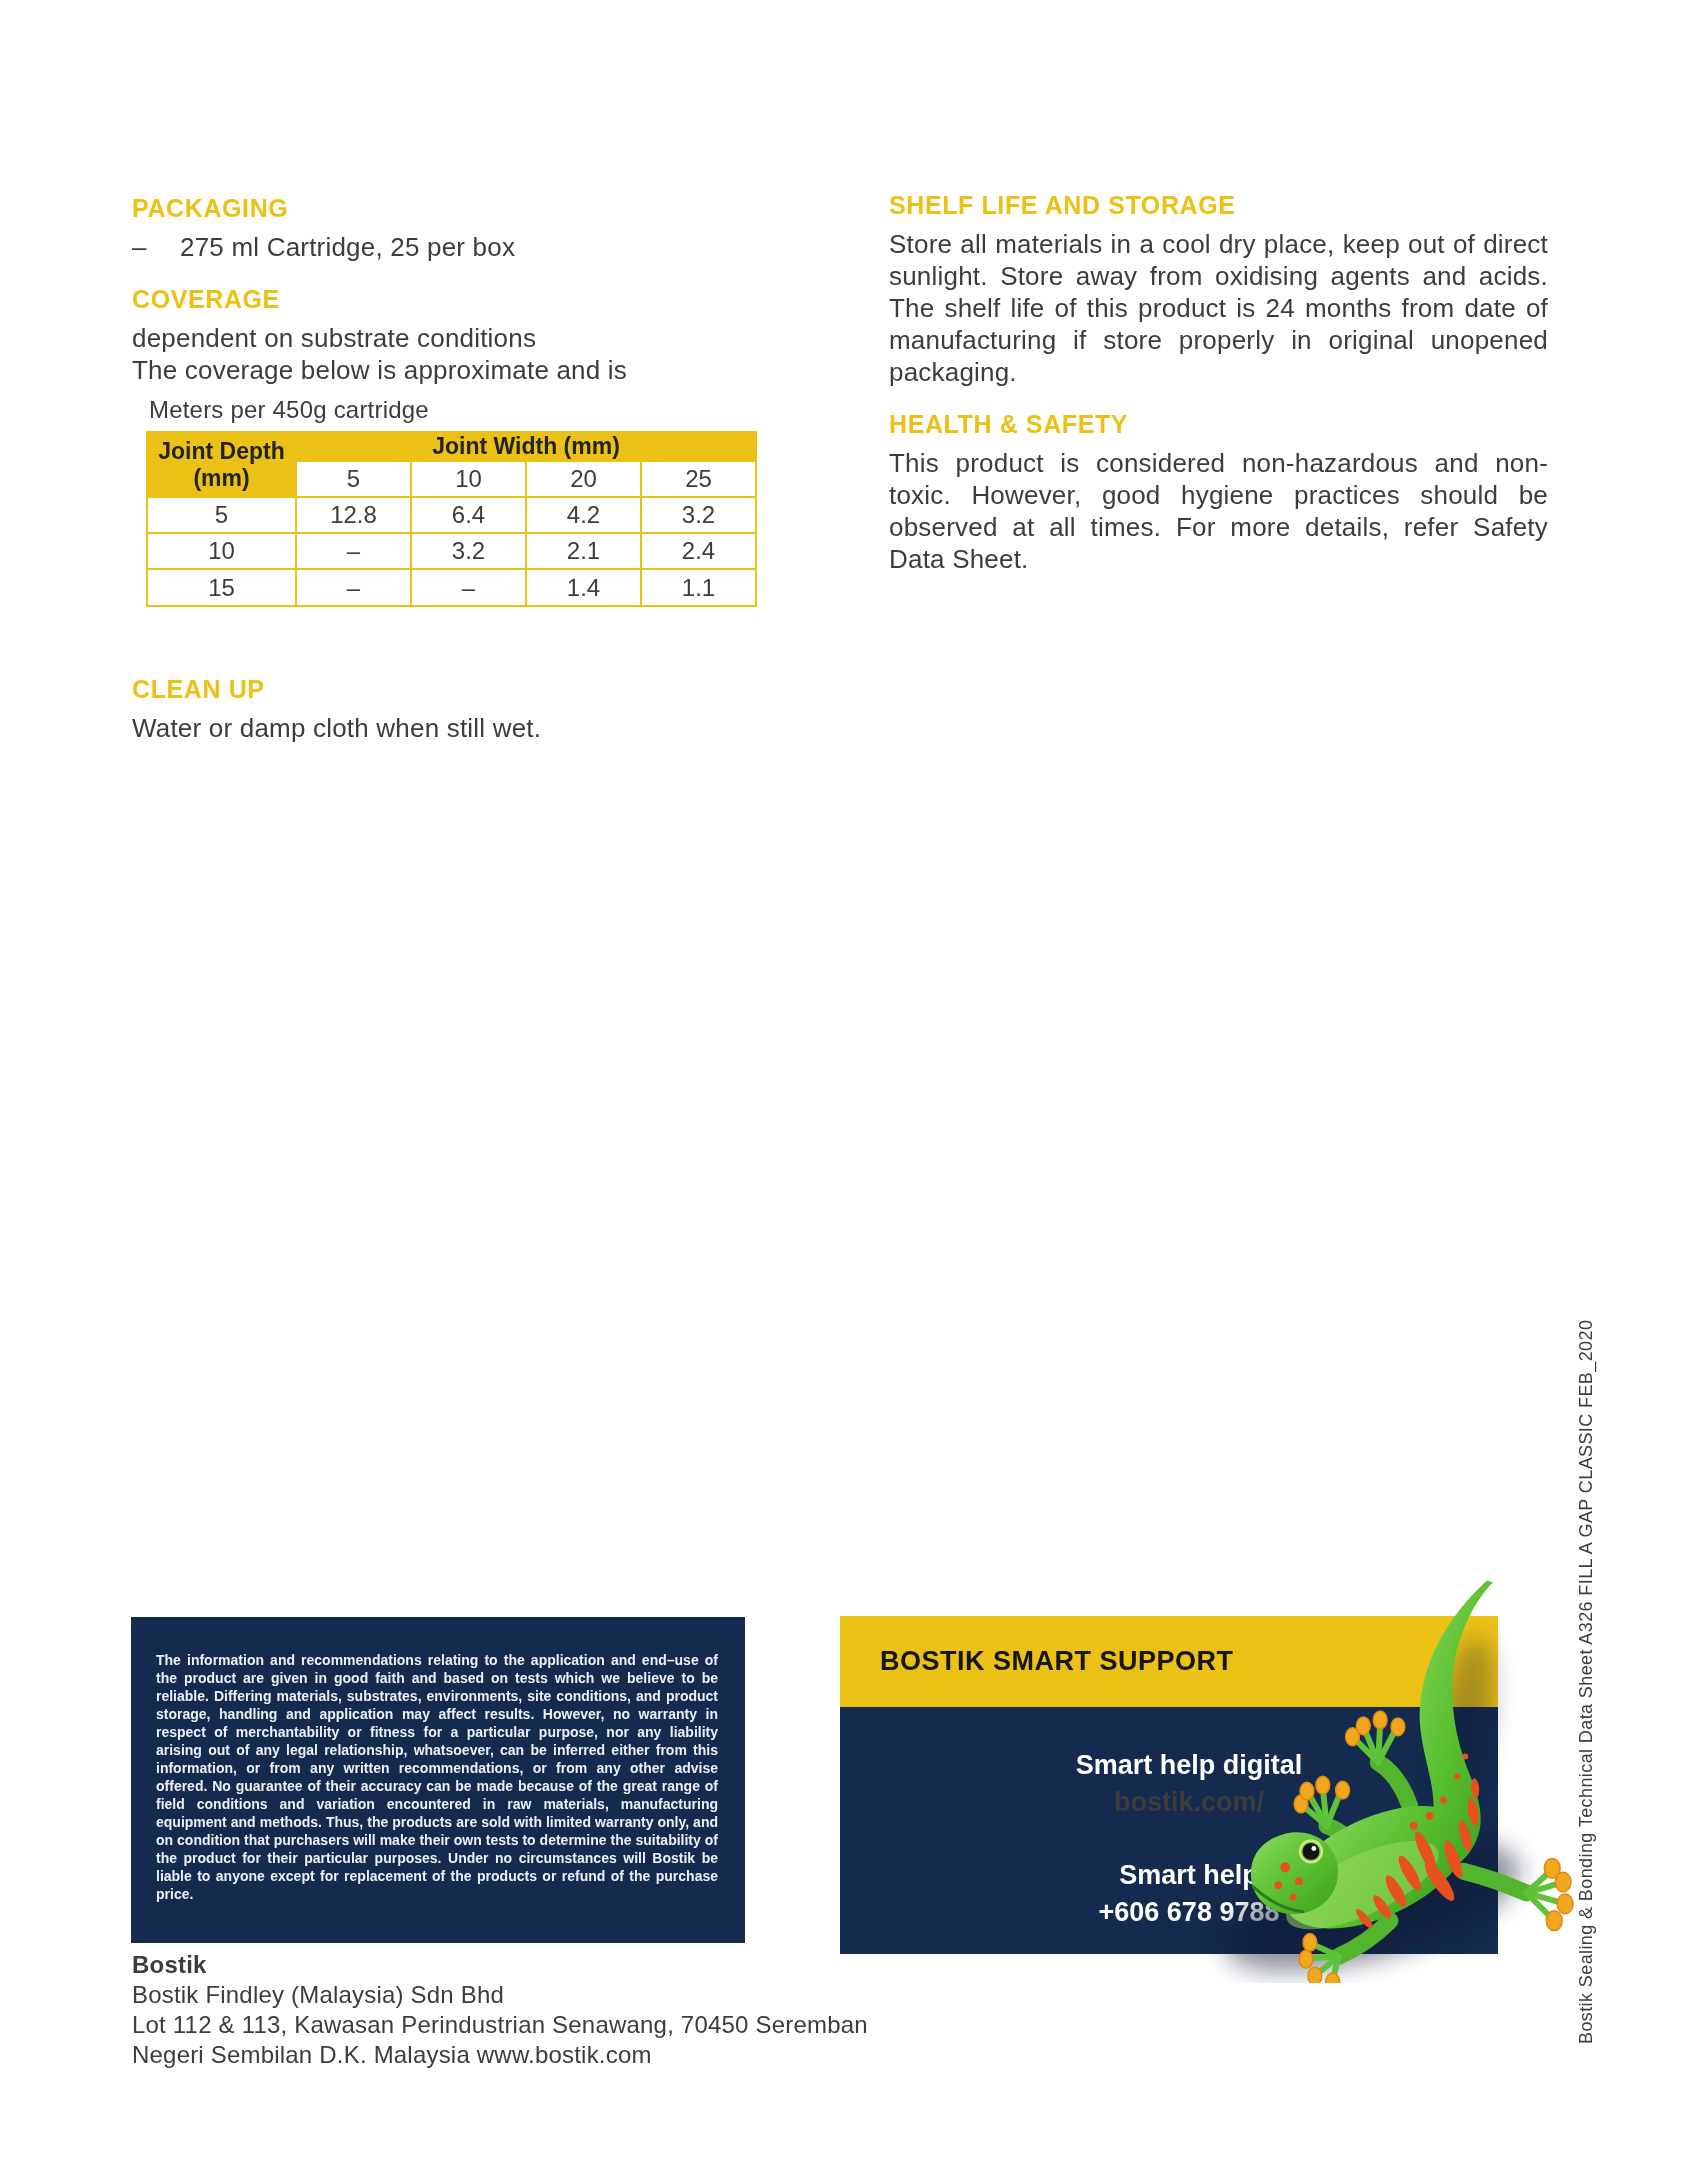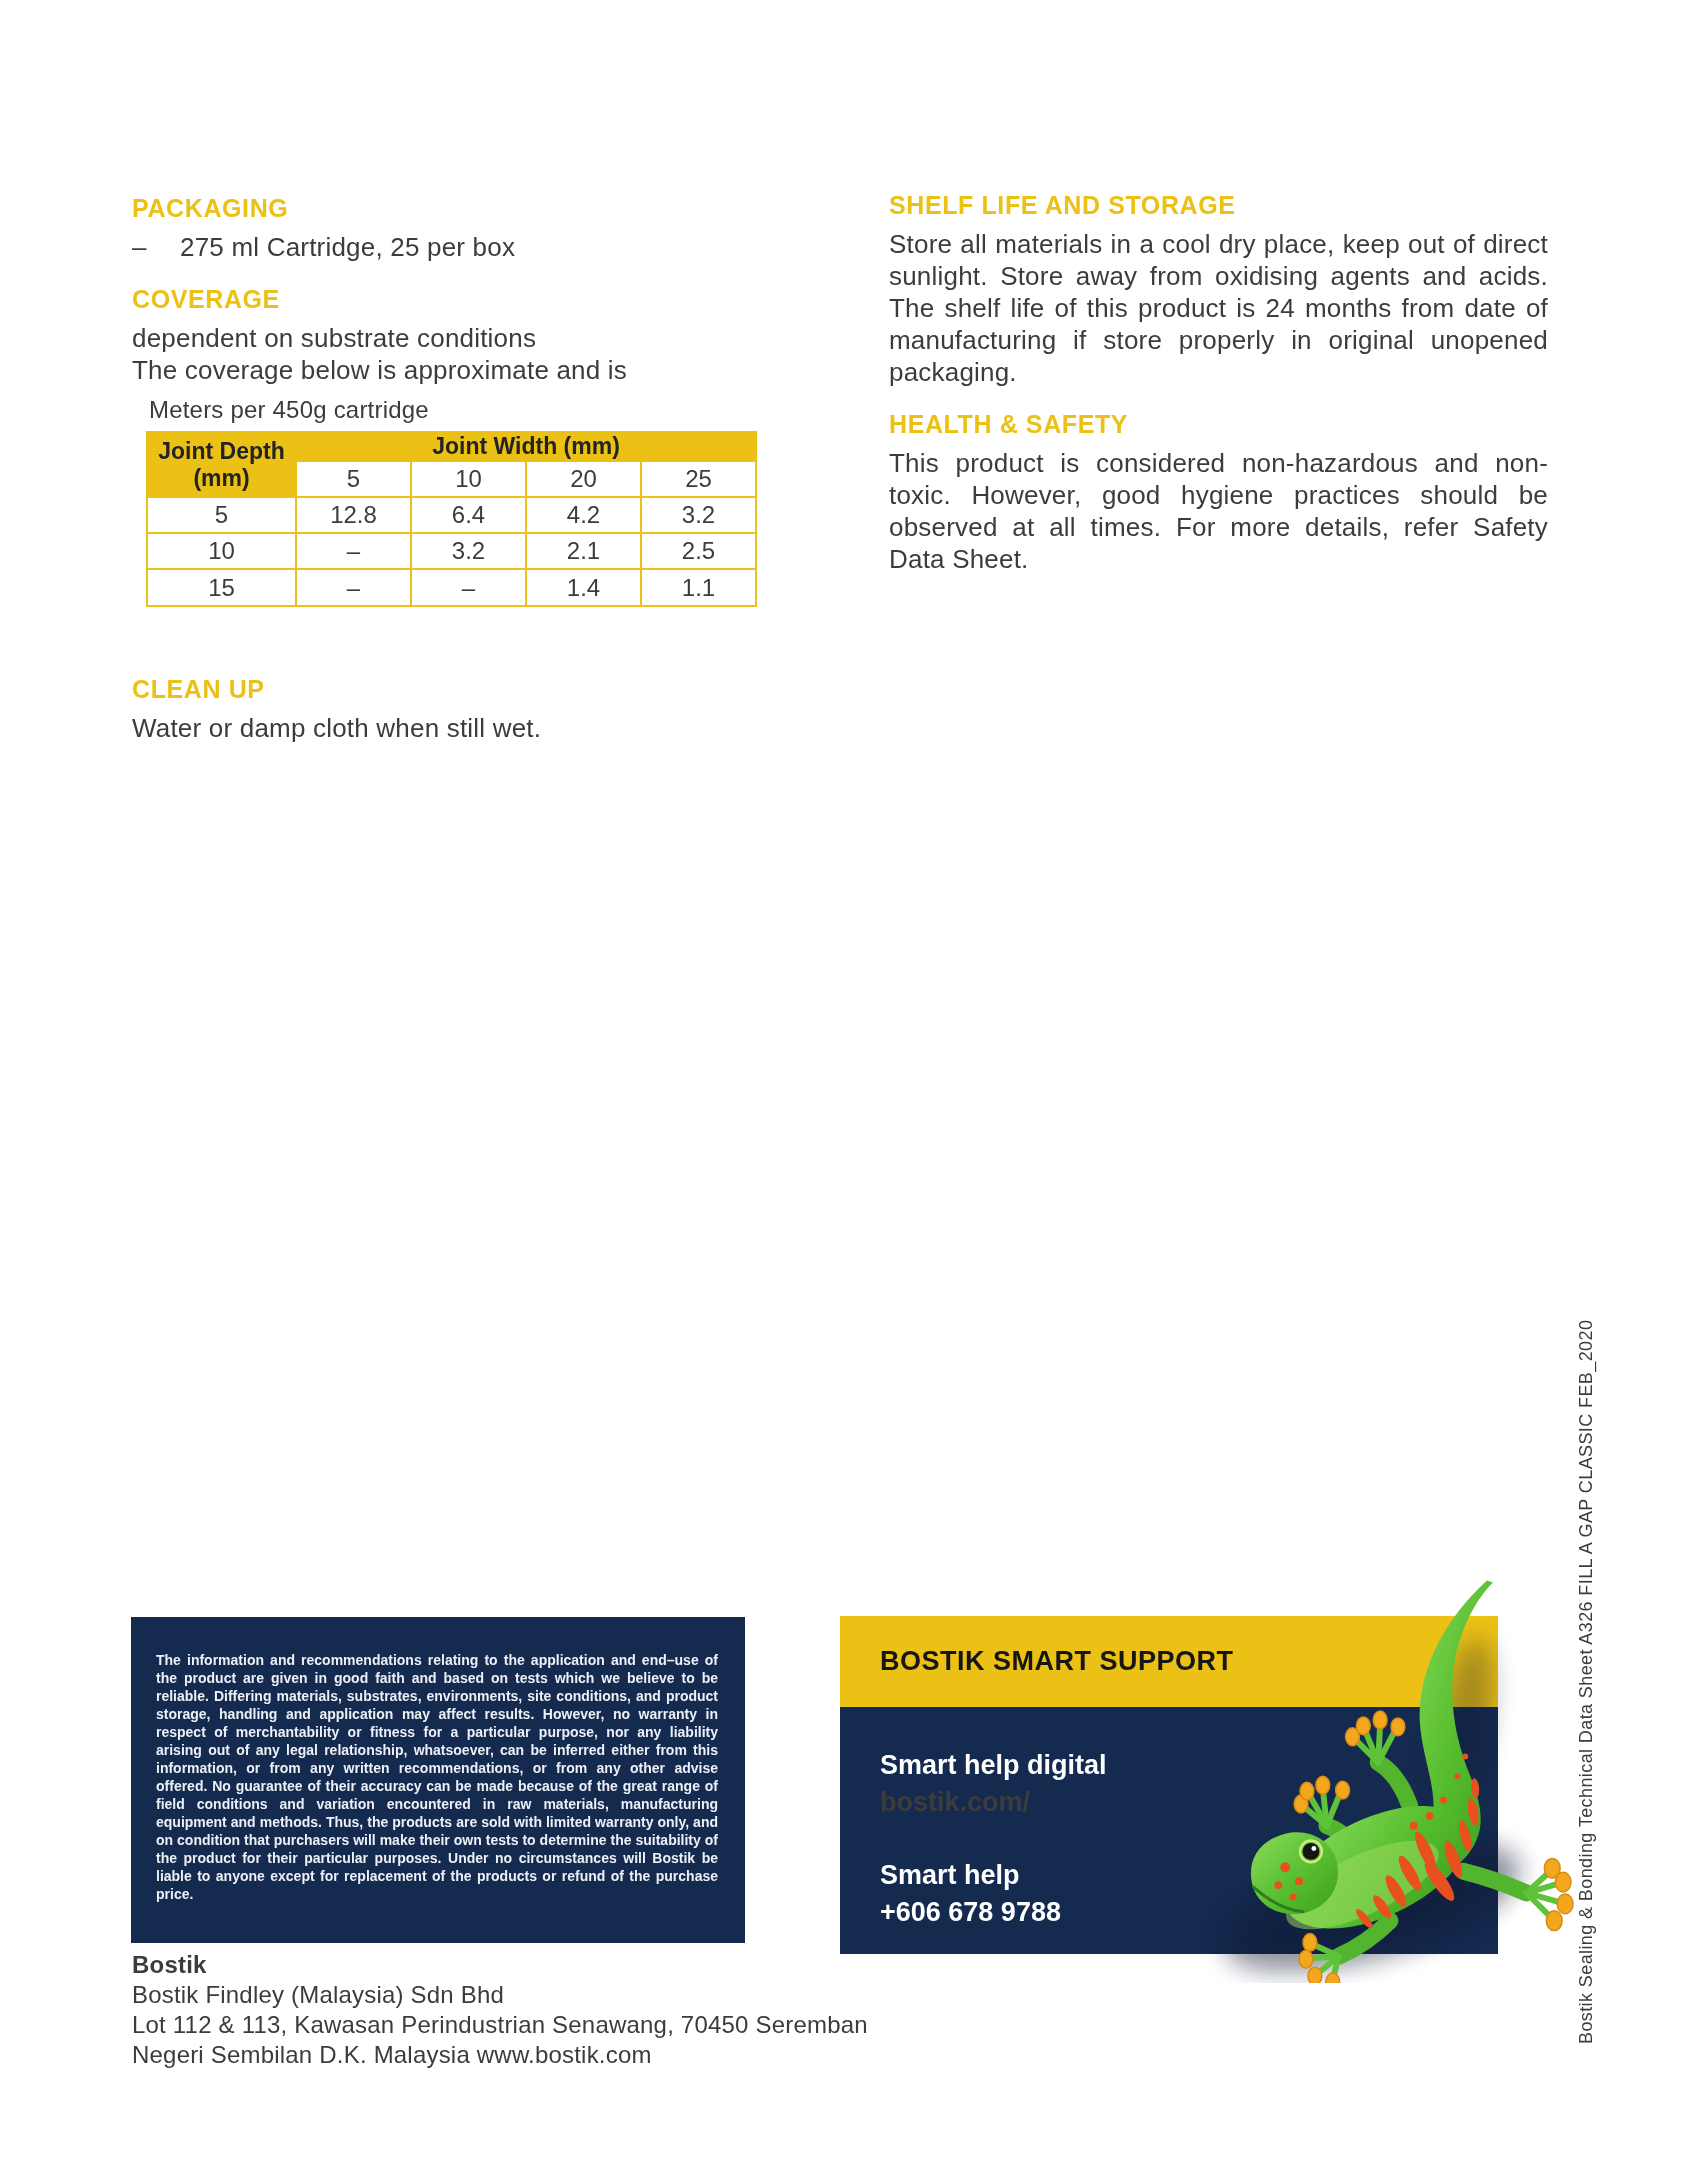--- a/index.html
+++ b/index.html
@@ -34,21 +34,21 @@
     font-size:24px;color:var(--body-text);}
   table.cov td{border:2px solid var(--gold);text-align:center;vertical-align:middle;padding:0;background:#fff;}
   table.cov td.goldcell{background:var(--gold);color:#232323;font-weight:bold;font-size:23px;line-height:27px;}
   
   .disclaimer{
     background:var(--navy);color:var(--white-text);
     font-size:14px;font-weight:bold;line-height:18px;text-align:justify;
     box-sizing:border-box;padding:34px 27px 0 25px;
   }
   
-  .smart-box{background:var(--navy);}
+  .smart-box{background:var(--navy);text-align:center;}
   .smart-band{background:var(--gold);height:91px;display:flex;align-items:center;padding-left:40px;}
   .smart-title{font-size:27px;font-weight:bold;color:#161616;letter-spacing:0.5px;}
   .smart-body{padding:40px 0 0 40px;color:#ffffff;font-size:27px;font-weight:bold;line-height:37px;}
   .smart-gap{height:36px;}
   
   .footer{font-size:24px;line-height:30px;letter-spacing:0.2px;color:var(--body-text);}
   .footer .co{font-weight:bold;}
   .footer a, .link{color:var(--body-text);text-decoration:none;}
   
   .side-note{
@@ -105,21 +105,21 @@
         <td>12.8</td>
         <td>6.4</td>
         <td>4.2</td>
         <td>3.2</td>
       </tr>
       <tr style="height:36px">
         <td>10</td>
         <td>–</td>
         <td>3.2</td>
         <td>2.1</td>
-        <td>2.5</td>
+        <td>2.4</td>
       </tr>
       <tr style="height:37px">
         <td>15</td>
         <td>–</td>
         <td>–</td>
         <td>1.4</td>
         <td>1.1</td>
       </tr>
     </tbody>
       </table>

